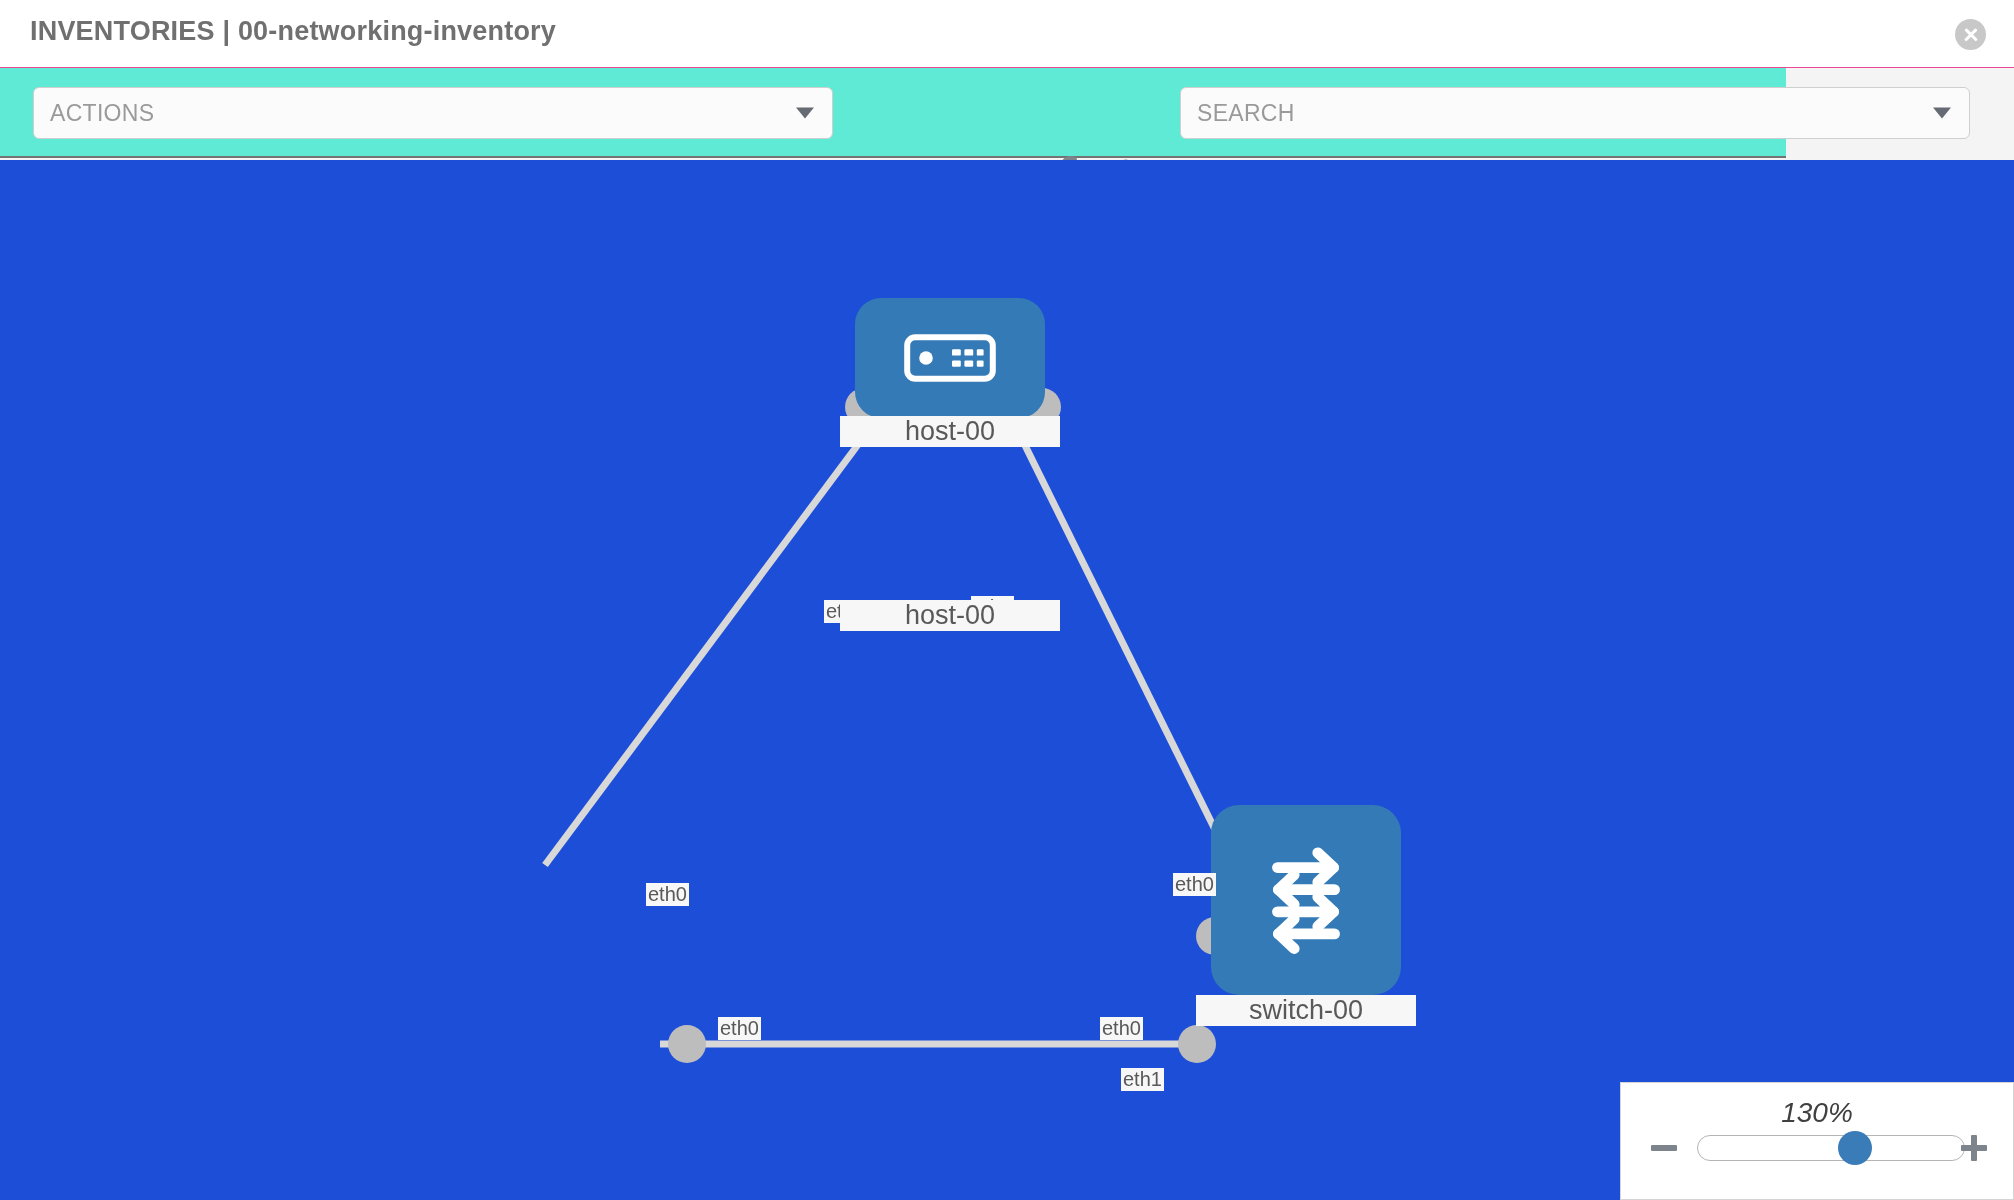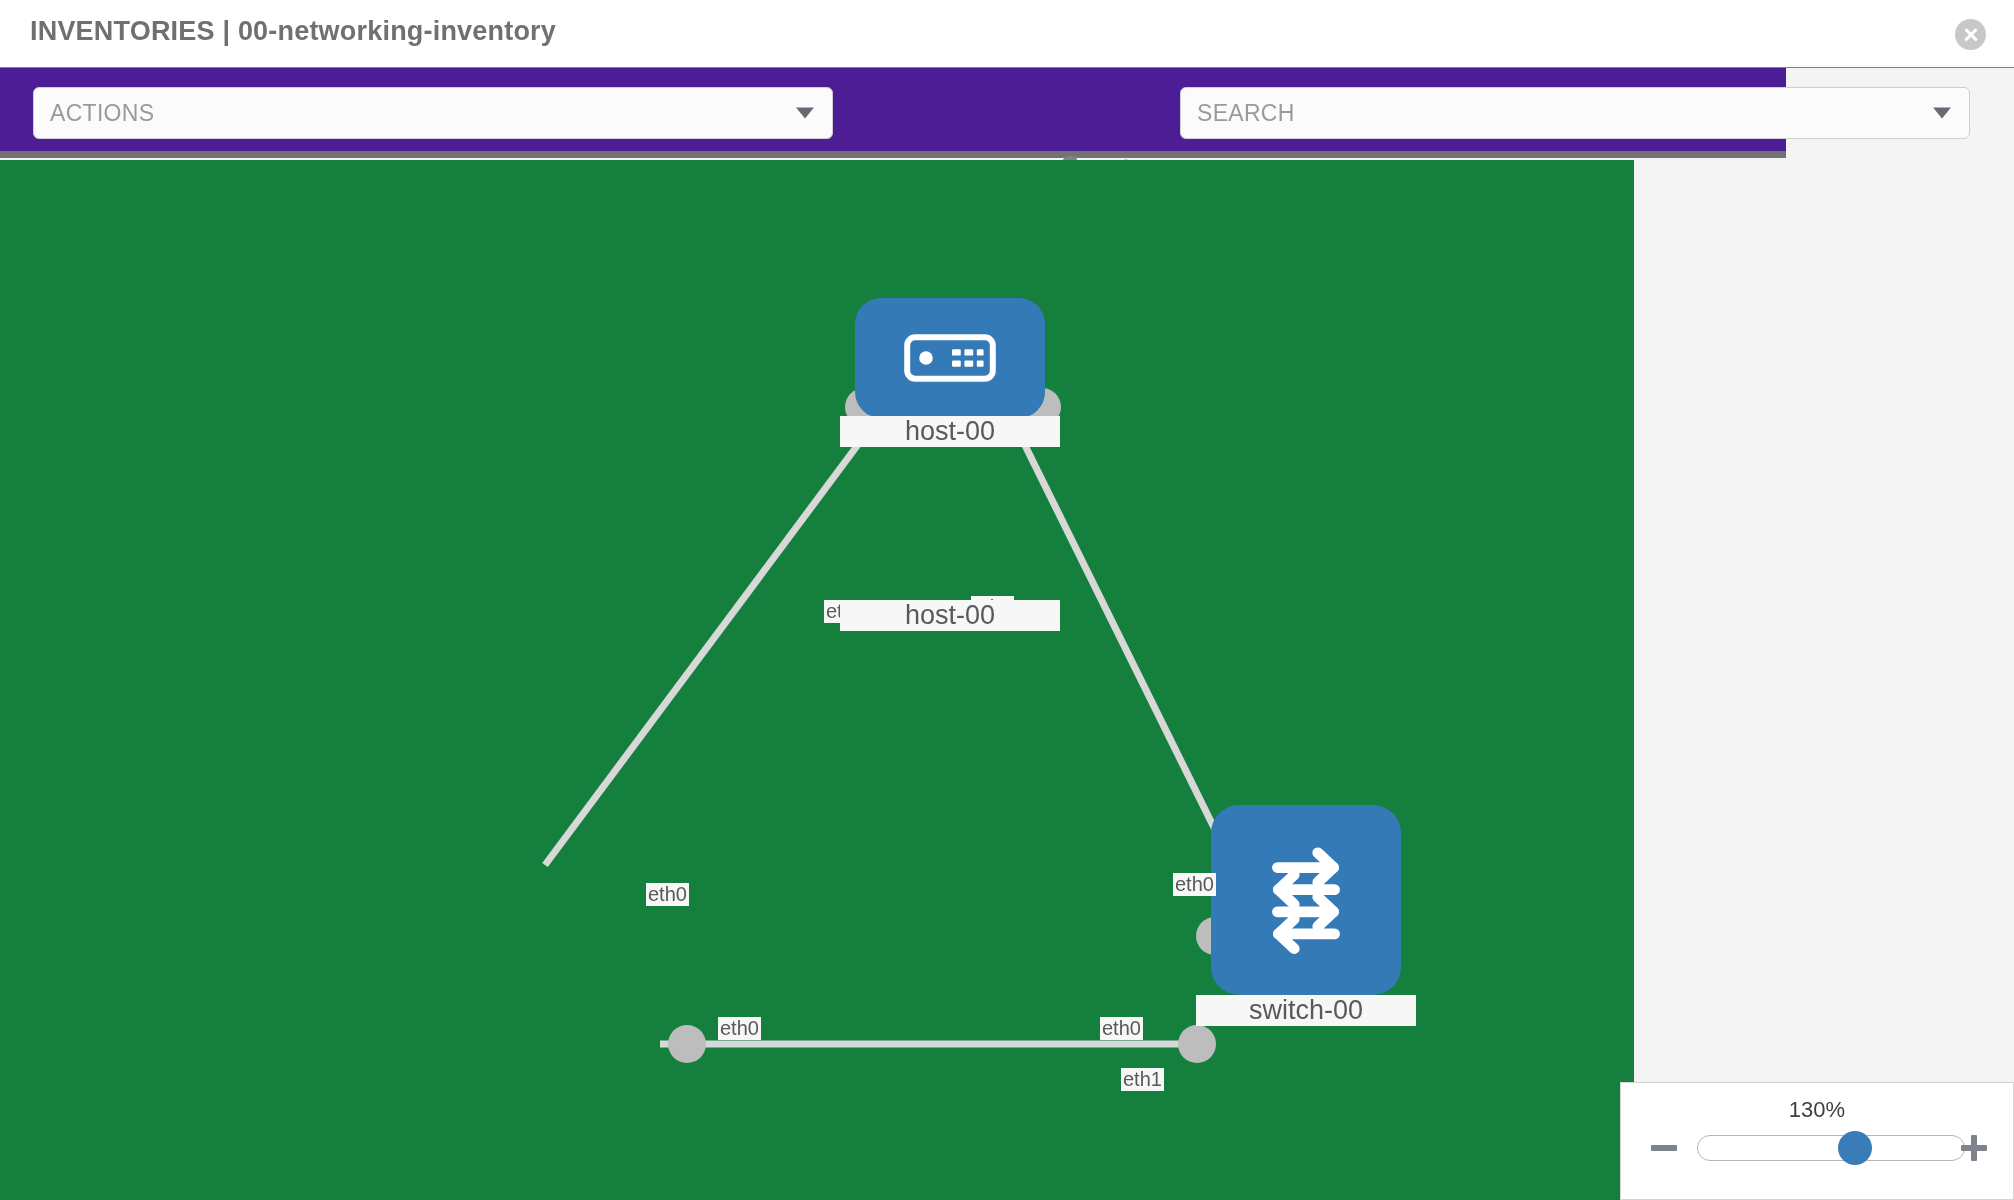--- a/index.html
+++ b/index.html
@@ -31,21 +31,21 @@
     content: ""; position: absolute; left: 50%; top: 50%;
     width: 16px; height: 3.4px; background: #fff; border-radius: 1px;
     transform-origin: center;
   }
   .close-icon::before { transform: translate(-50%,-50%) rotate(45deg); }
   .close-icon::after  { transform: translate(-50%,-50%) rotate(-45deg); }
 
   
   .toolbar {
     position: absolute; left: 0; top: 68px; width: 1786px; height: 90px;
-    background: #4c1d95; border-bottom: 7px solid #737373;
+    background: #5eead4; border-bottom: 2px solid #737373;
   }
   .select-box {
     position: absolute; background: #fbfbfb;
     border: 1px solid #cfcfcf; border-radius: 6px;
     height: 52px; cursor: pointer;
   }
   .select-box .sel-label {
     position: absolute; left: 16px; top: 50%; transform: translateY(-50%);
     font-size: 23px; color: #9a9a9a; letter-spacing: 0.3px;
   }
@@ -60,22 +60,22 @@
 
   .tool-icon {
     position: absolute; top: 86px; width: 44px; height: 44px; cursor: pointer;
   }
   #wrench-btn { left: 1042px; }
   #key-btn    { left: 1112px; }
   .tool-icon svg { display: block; }
 
   
   .canvas {
-    position: absolute; left: 0; top: 160px; width: 1634px; height: 1040px;
-    background: #15803d; overflow: hidden;
+    position: absolute; left: 0; top: 160px; width: 2014px; height: 1040px;
+    background: #1d4ed8; overflow: hidden;
   }
   .topo-svg { position: absolute; left: 0; top: 0; }
 
   .node { position: absolute; }
   .node-shape {
     position: absolute; background: #337ab7; display: flex;
     align-items: center; justify-content: center; cursor: pointer;
   }
   .node-label {
     position: absolute; white-space: nowrap;
@@ -94,21 +94,21 @@
   }
 
   
   .zoom-panel {
     position: absolute; left: 1620px; top: 1082px;
     width: 394px; height: 118px;
     background: #ffffff; border: 1px solid #d4d4d4;
   }
   .zoom-value {
     position: absolute; left: 0; right: 0; top: 14px;
-    text-align: center; font-size: 22px; color: #404040;
+    text-align: center; font-size: 28px; color: #404040; font-style: italic;
   }
   .zoom-minus, .zoom-plus {
     position: absolute; top: 52px; cursor: pointer;
   }
   .zoom-minus { left: 30px;  width: 26px; height: 26px; }
   .zoom-plus  { right: 26px; width: 26px; height: 26px; }
   .zoom-minus::before {
     content: ""; position: absolute; left: 0; top: 10px;
     width: 26px; height: 6px; background: #7d848c; border-radius: 1px;
   }

